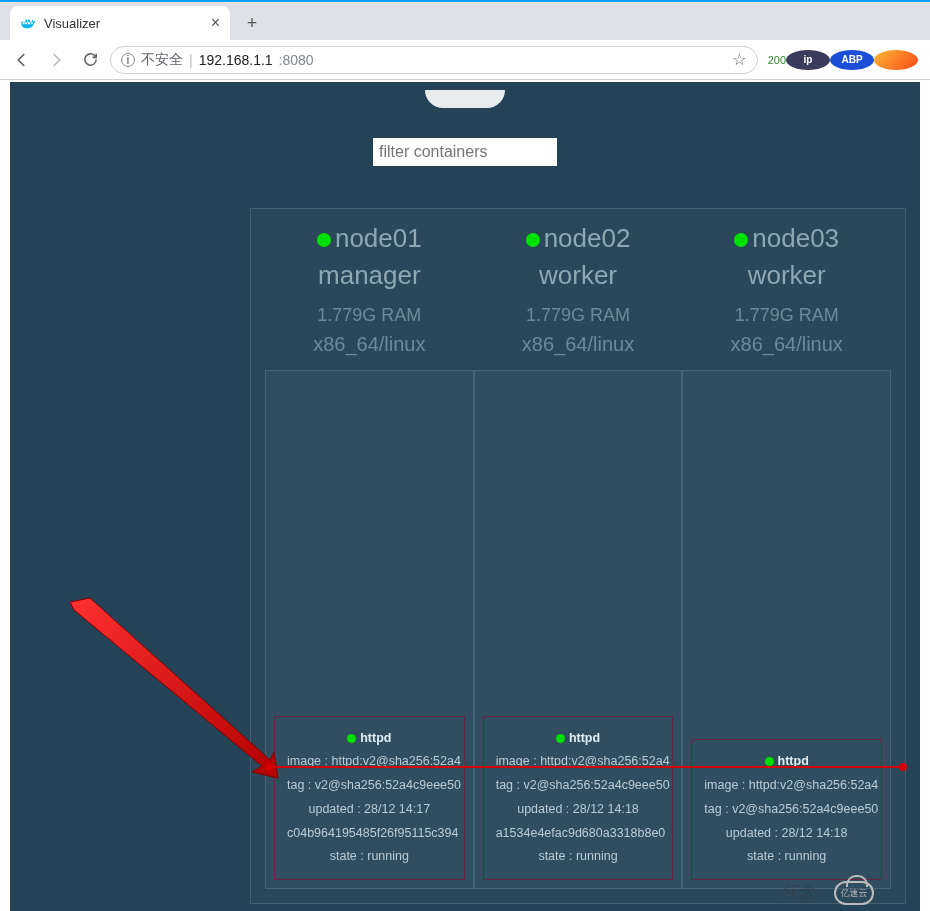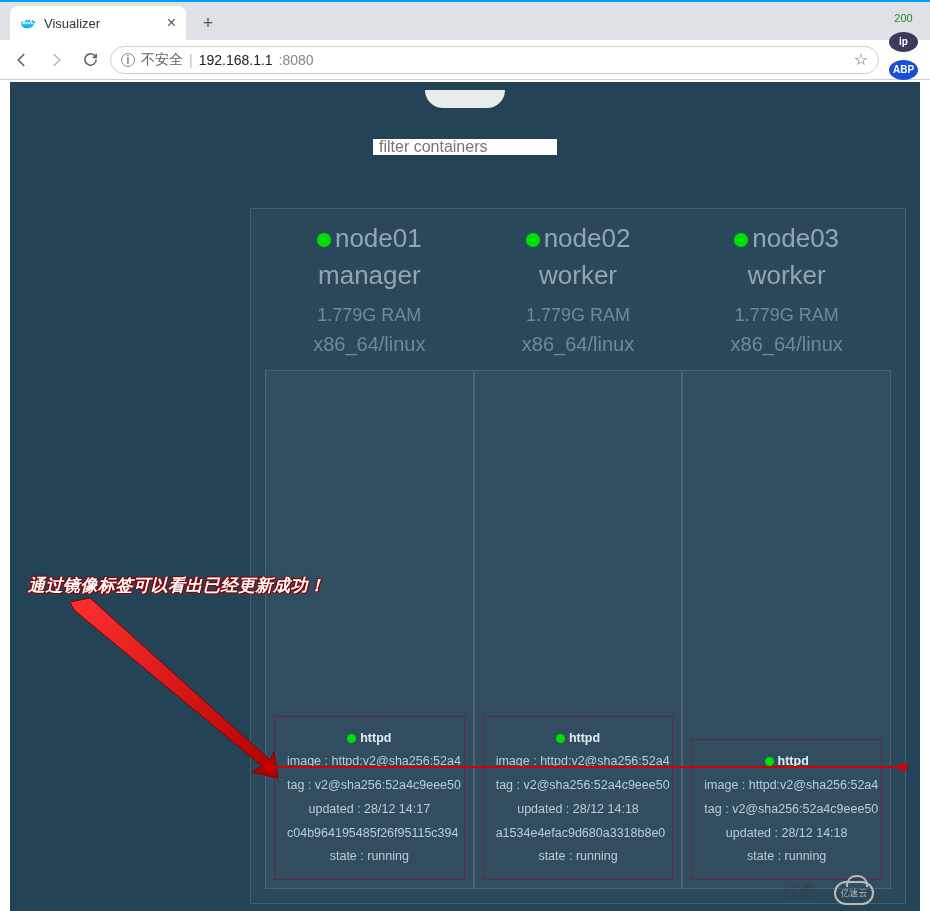--- a/index.html
+++ b/index.html
@@ -2,44 +2,44 @@
 <html><head>
 <meta charset="utf-8">
 <style>
   * { box-sizing: border-box; margin: 0; padding: 0; }
   html, body { width: 930px; height: 911px; overflow: hidden; font-family: "Segoe UI", "Microsoft YaHei", Arial, sans-serif; }
   body { background: #fff; }
 
   
   .browser { position: relative; width: 930px; height: 911px; border-top: 2px solid #00a0ff; }
   .tab-strip { height: 38px; background: #dee1e6; display: flex; align-items: flex-end; padding-left: 10px; }
-  .tab { background: #fff; height: 34px; width: 176px; border-radius: 8px 8px 0 0; display: flex; align-items: center; padding: 0 10px; font-size: 13px; color: #333; position: relative; }
+  .tab { background: #fff; height: 34px; width: 220px; border-radius: 8px 8px 0 0; display: flex; align-items: center; padding: 0 10px; font-size: 13px; color: #333; position: relative; }
   .tab .favicon { width: 16px; height: 16px; margin-right: 8px; color: #0db7ed; }
   .tab-close { margin-left: auto; font-size: 16px; color: #555; cursor: pointer; }
   .new-tab { width: 28px; height: 28px; display: flex; align-items: center; justify-content: center; font-size: 18px; color: #555; margin-left: 8px; margin-bottom: 3px; cursor: pointer; }
 
   .addr-bar { height: 40px; background: #fff; border-bottom: 1px solid #d0d0d0; display: flex; align-items: center; padding: 0 8px; gap: 6px; }
   .nav-btn { width: 28px; height: 28px; display: flex; align-items: center; justify-content: center; color: #5f6368; cursor: pointer; }
   .nav-btn.disabled { color: #b0b0b0; }
   .url-box { flex: 1; height: 28px; border: 1px solid #d0d0d0; border-radius: 14px; display: flex; align-items: center; padding: 0 10px; font-size: 14px; color: #333; gap: 6px; overflow: hidden; }
   .url-box .info-icon { color: #5f6368; font-size: 13px; border: 1px solid #888; border-radius: 50%; width: 14px; height: 14px; display: inline-flex; align-items: center; justify-content: center; }
   .url-box .insecure { color: #5f6368; }
   .url-box .sep { color: #bbb; }
   .url-box .host { color: #202124; }
   .url-box .port { color: #80868b; }
   .star { margin-left: auto; color: #5f6368; font-size: 16px; }
-  .ext-area { display: flex; align-items: center; gap: 8px; padding: 0 4px; flex-direction: column; }
+  .ext-area { display: flex; align-items: center; padding: 0 4px; }
   .ext-badge { font-size: 11px; color: #2a8a2a; }
-  .ext-icon { width: 29px; height: 20px; border-radius: 50%; display: flex; align-items: center; justify-content: center; font-size: 10px; font-weight: bold; color: #fff; }
+  .ext-icon { width: 44px; height: 20px; border-radius: 50%; display: flex; align-items: center; justify-content: center; font-size: 10px; font-weight: bold; color: #fff; }
 
   
   .page { position: absolute; left: 10px; top: 80px; right: 10px; bottom: 0; background: #254356; overflow: hidden; }
   .logo-shadow { position: absolute; top: 8px; left: 50%; transform: translateX(-50%); width: 80px; height: 18px; background: rgba(255,255,255,0.9); border-radius: 0 0 40px 40px; }
   .filter-wrap { position: absolute; top: 56px; left: 50%; transform: translateX(-50%); }
-  .filter-input { width: 184px; height: 16px; background: #fff; border: none; font-size: 16px; color: #888; padding: 0 6px; outline: none; }
+  .filter-input { width: 184px; height: 28px; background: #fff; border: none; font-size: 16px; color: #888; padding: 0 6px; outline: none; }
 
   .cluster { position: absolute; top: 126px; left: 240px; width: 656px; height: 696px; border: 1px solid rgba(255,255,255,0.12); background: rgba(255,255,255,0.03); display: flex; gap: 0; padding: 14px; }
   .node-col { flex: 1; display: flex; flex-direction: column; }
   .node-head { text-align: center; color: #8fa7b3; }
   .node-title { font-size: 26px; color: #8fa7b3; line-height: 1.2; }
   .node-role { font-size: 26px; color: #8fa7b3; margin-top: 6px; }
   .node-sub { font-size: 18px; color: #6e8997; margin-top: 14px; }
   .node-sub2 { font-size: 20px; color: #6e8997; margin-top: 7px; }
   .dot { display: inline-block; width: 14px; height: 14px; background: #00e000; border-radius: 50%; margin-right: 4px; vertical-align: middle; }
   .small-dot { display: inline-block; width: 9px; height: 9px; background: #00e000; border-radius: 50%; margin-right: 4px; vertical-align: middle; }
@@ -172,21 +172,20 @@
             <div>tag : v2@sha256:52a4c9eee50</div>
             <div>updated : 28/12 14:18</div>
             <div>state : running</div>
           </div>
         </div>
       </div>
 
     </div>
   </div>
 
-  <div class="annotation-text">通过镜像标签可以看出已经更新成功！</div>
   <svg class="arrow-svg" width="220" height="190">
     <defs>
       <linearGradient id="ag" x1="0" y1="0" x2="1" y2="1">
         <stop offset="0" stop-color="#ff3030"></stop>
           <stop offset="1" stop-color="#b00000"></stop>
       </linearGradient>
     </defs>
     <polygon points="10,10 30,6 210,168 214,160 218,186 192,180 202,174 14,18" fill="url(#ag)" stroke="#800000" stroke-width="1"></polygon>
   </svg>
   <div class="red-line"></div>

